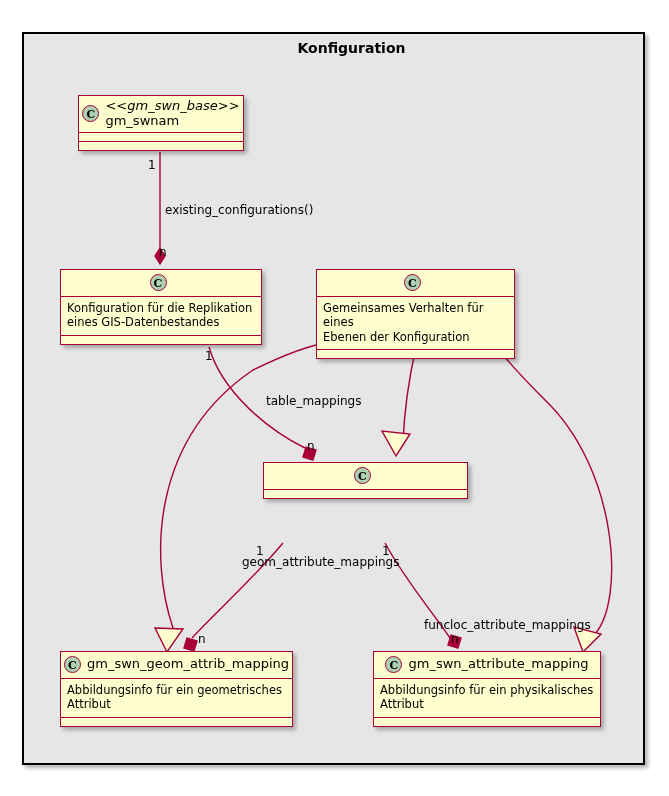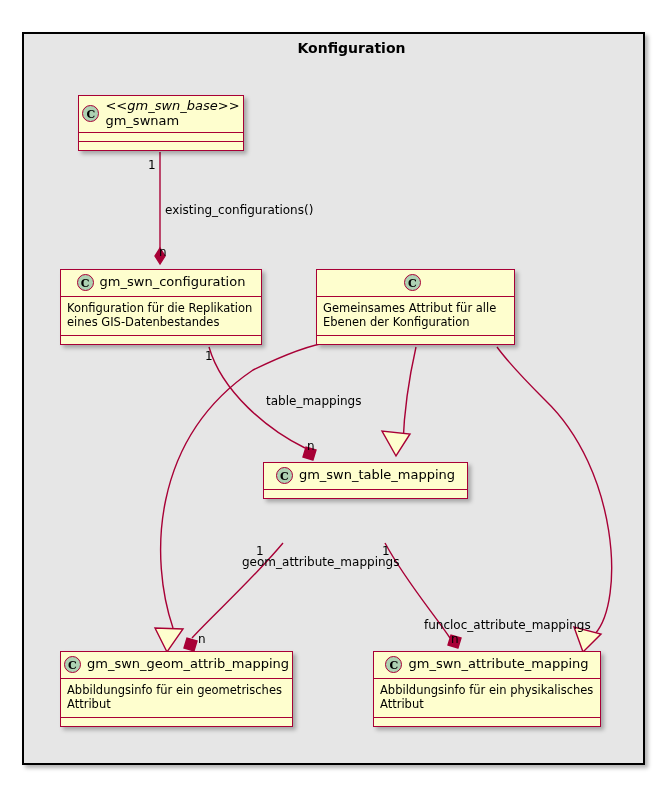--- a/index.html
+++ b/index.html
@@ -181,40 +181,38 @@
         <span>gm_swnam</span>
       </div>
     </div>
     <div class="cls-empty"></div>
     <div class="cls-empty last"></div>
   </div>
 
   <div class="cls" style="left:60px; top:269px; width:202px;">
     <div class="cls-header">
       <div class="c-badge">C</div>
-      <div class="cls-name">gm_swn_configuration</div>
     </div>
     <div class="cls-body">Konfiguration für die Replikation
 eines GIS-Datenbestandes</div>
     <div class="cls-empty last"></div>
   </div>
 
   <div class="cls" style="left:316px; top:269px; width:199px;">
     <div class="cls-header">
       <div class="c-badge">C</div>
     </div>
-    <div class="cls-body">Gemeinsames Attribut für alle
+    <div class="cls-body">Gemeinsames Verhalten für eines
 Ebenen der Konfiguration</div>
     <div class="cls-empty last"></div>
   </div>
 
   <div class="cls" style="left:263px; top:462px; width:205px;">
     <div class="cls-header">
       <div class="c-badge">C</div>
-      <div class="cls-name">gm_swn_table_mapping</div>
     </div>
     <div class="cls-empty last"></div>
   </div>
 
   <div class="cls" style="left:60px; top:651px; width:233px;">
     <div class="cls-header">
       <div class="c-badge">C</div>
       <div class="cls-name">gm_swn_geom_attrib_mapping</div>
     </div>
     <div class="cls-body">Abbildungsinfo für ein geometrisches

